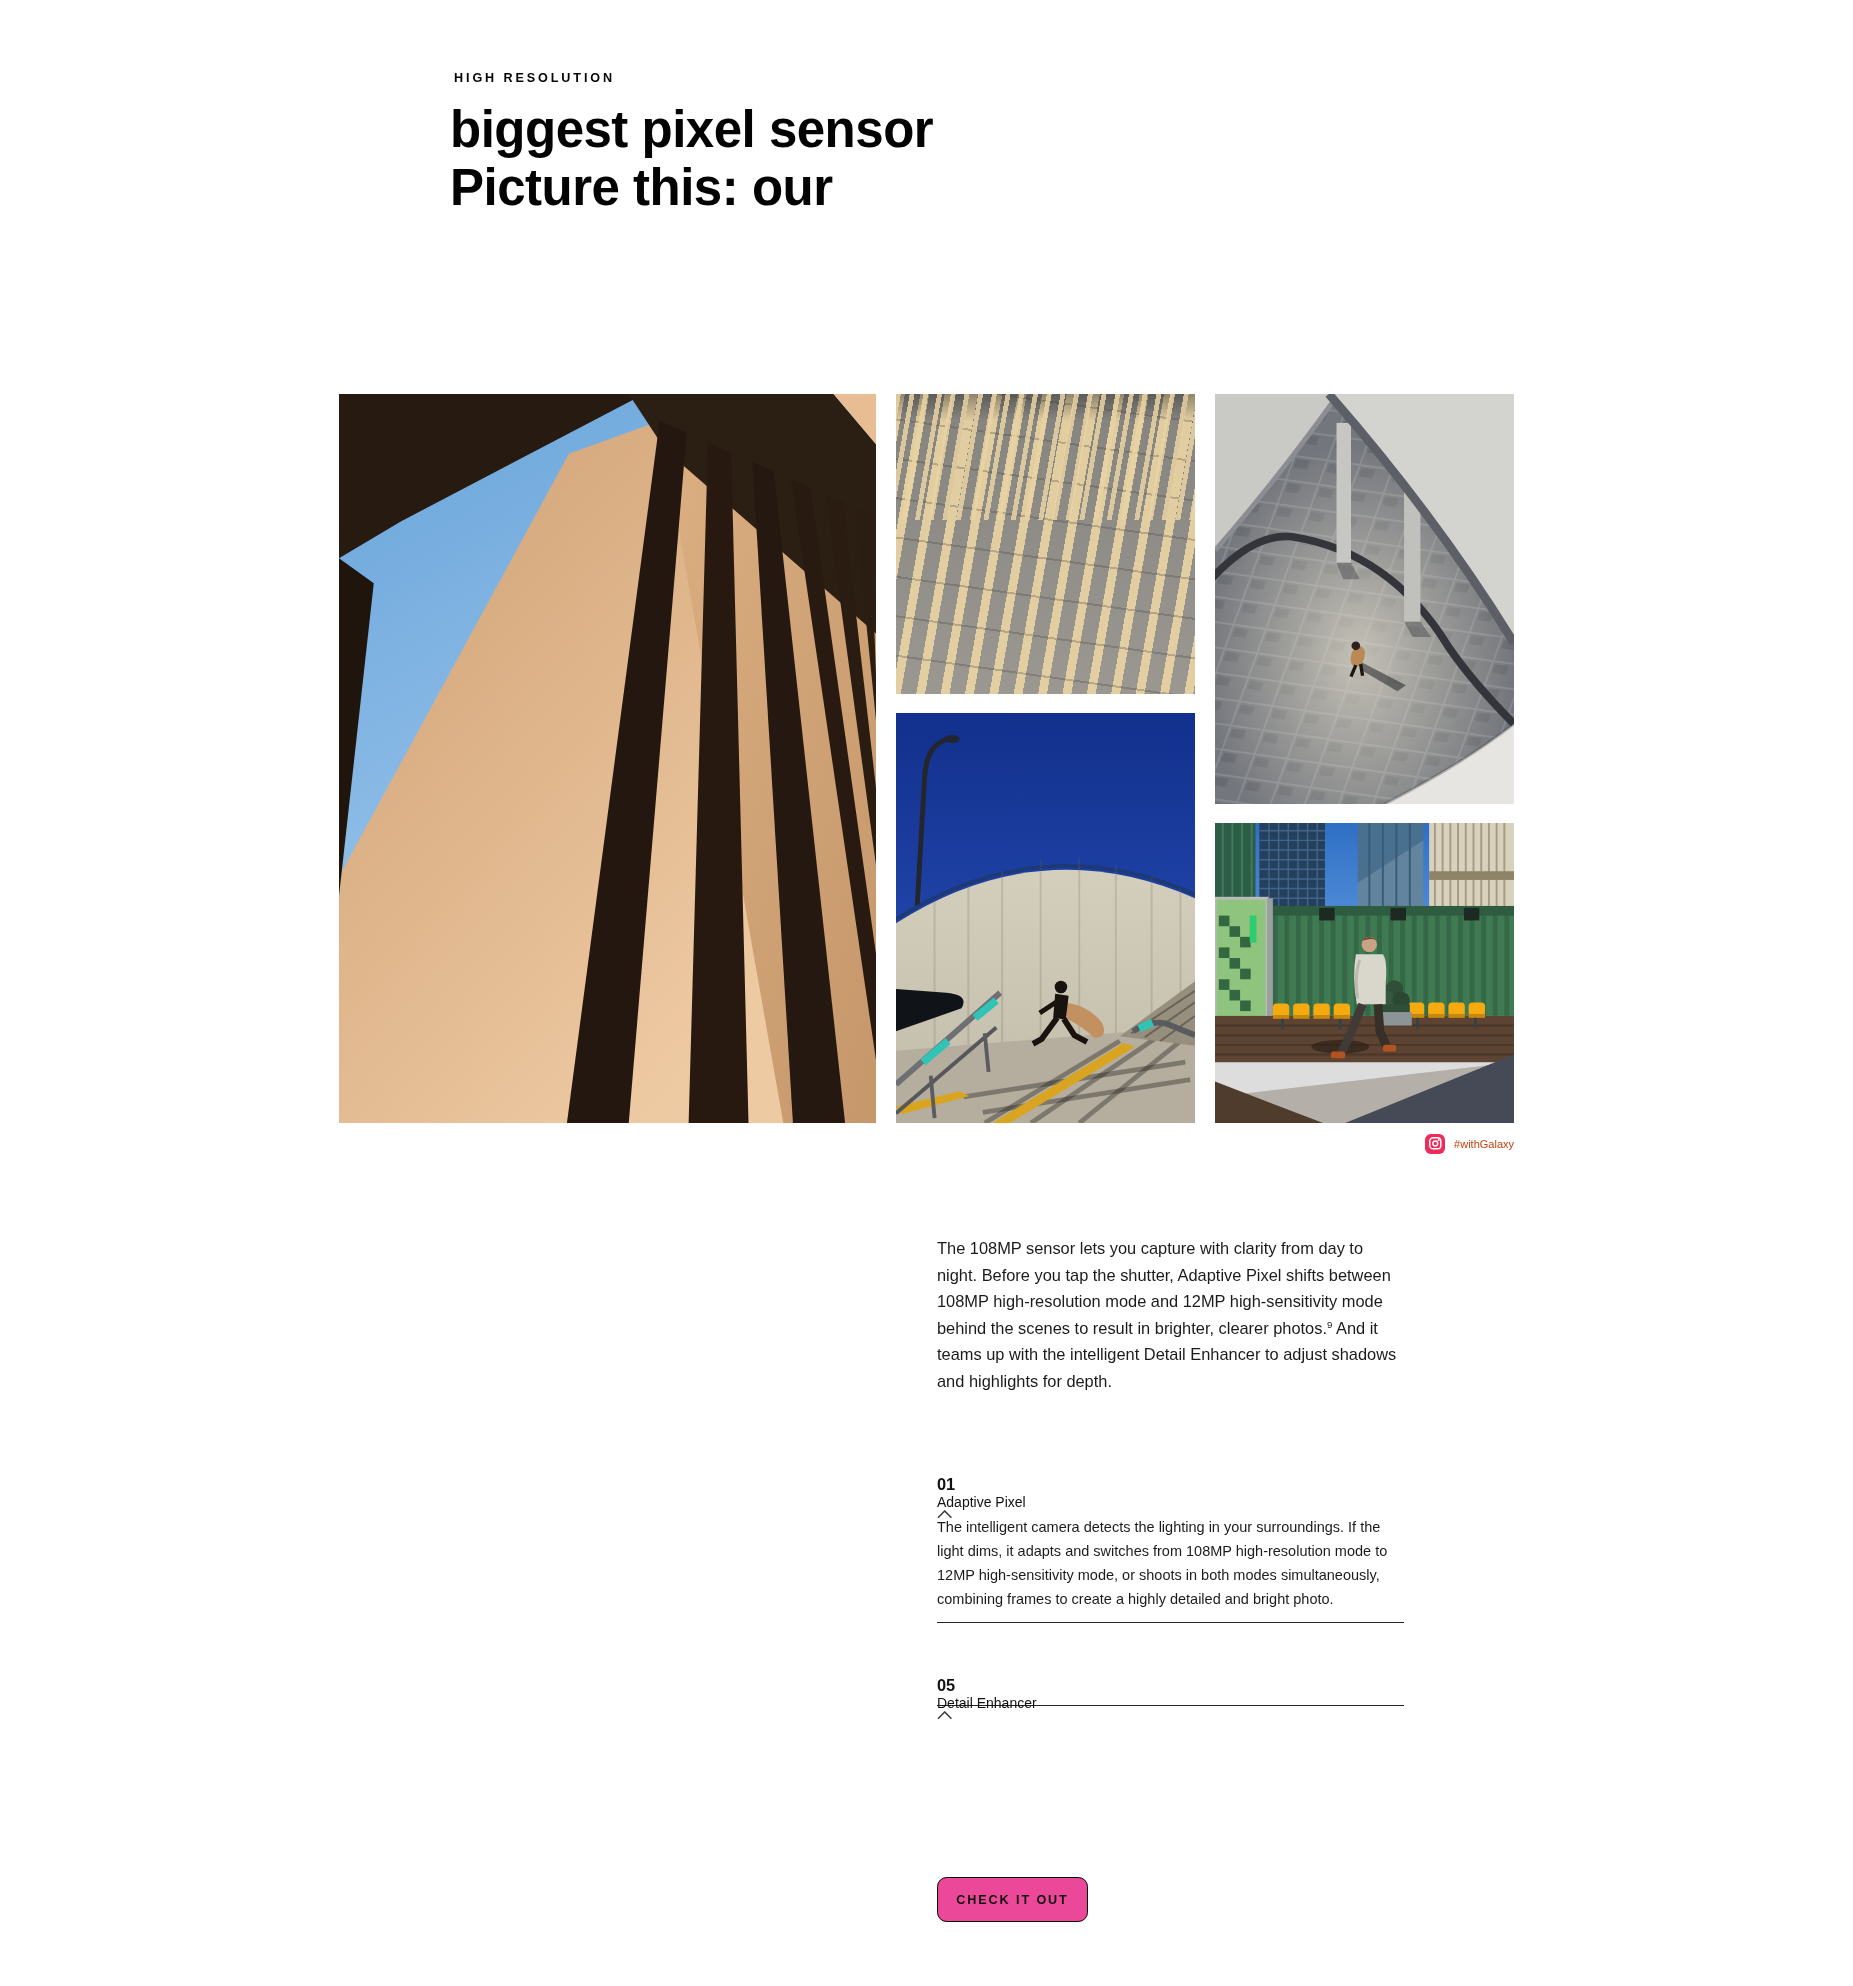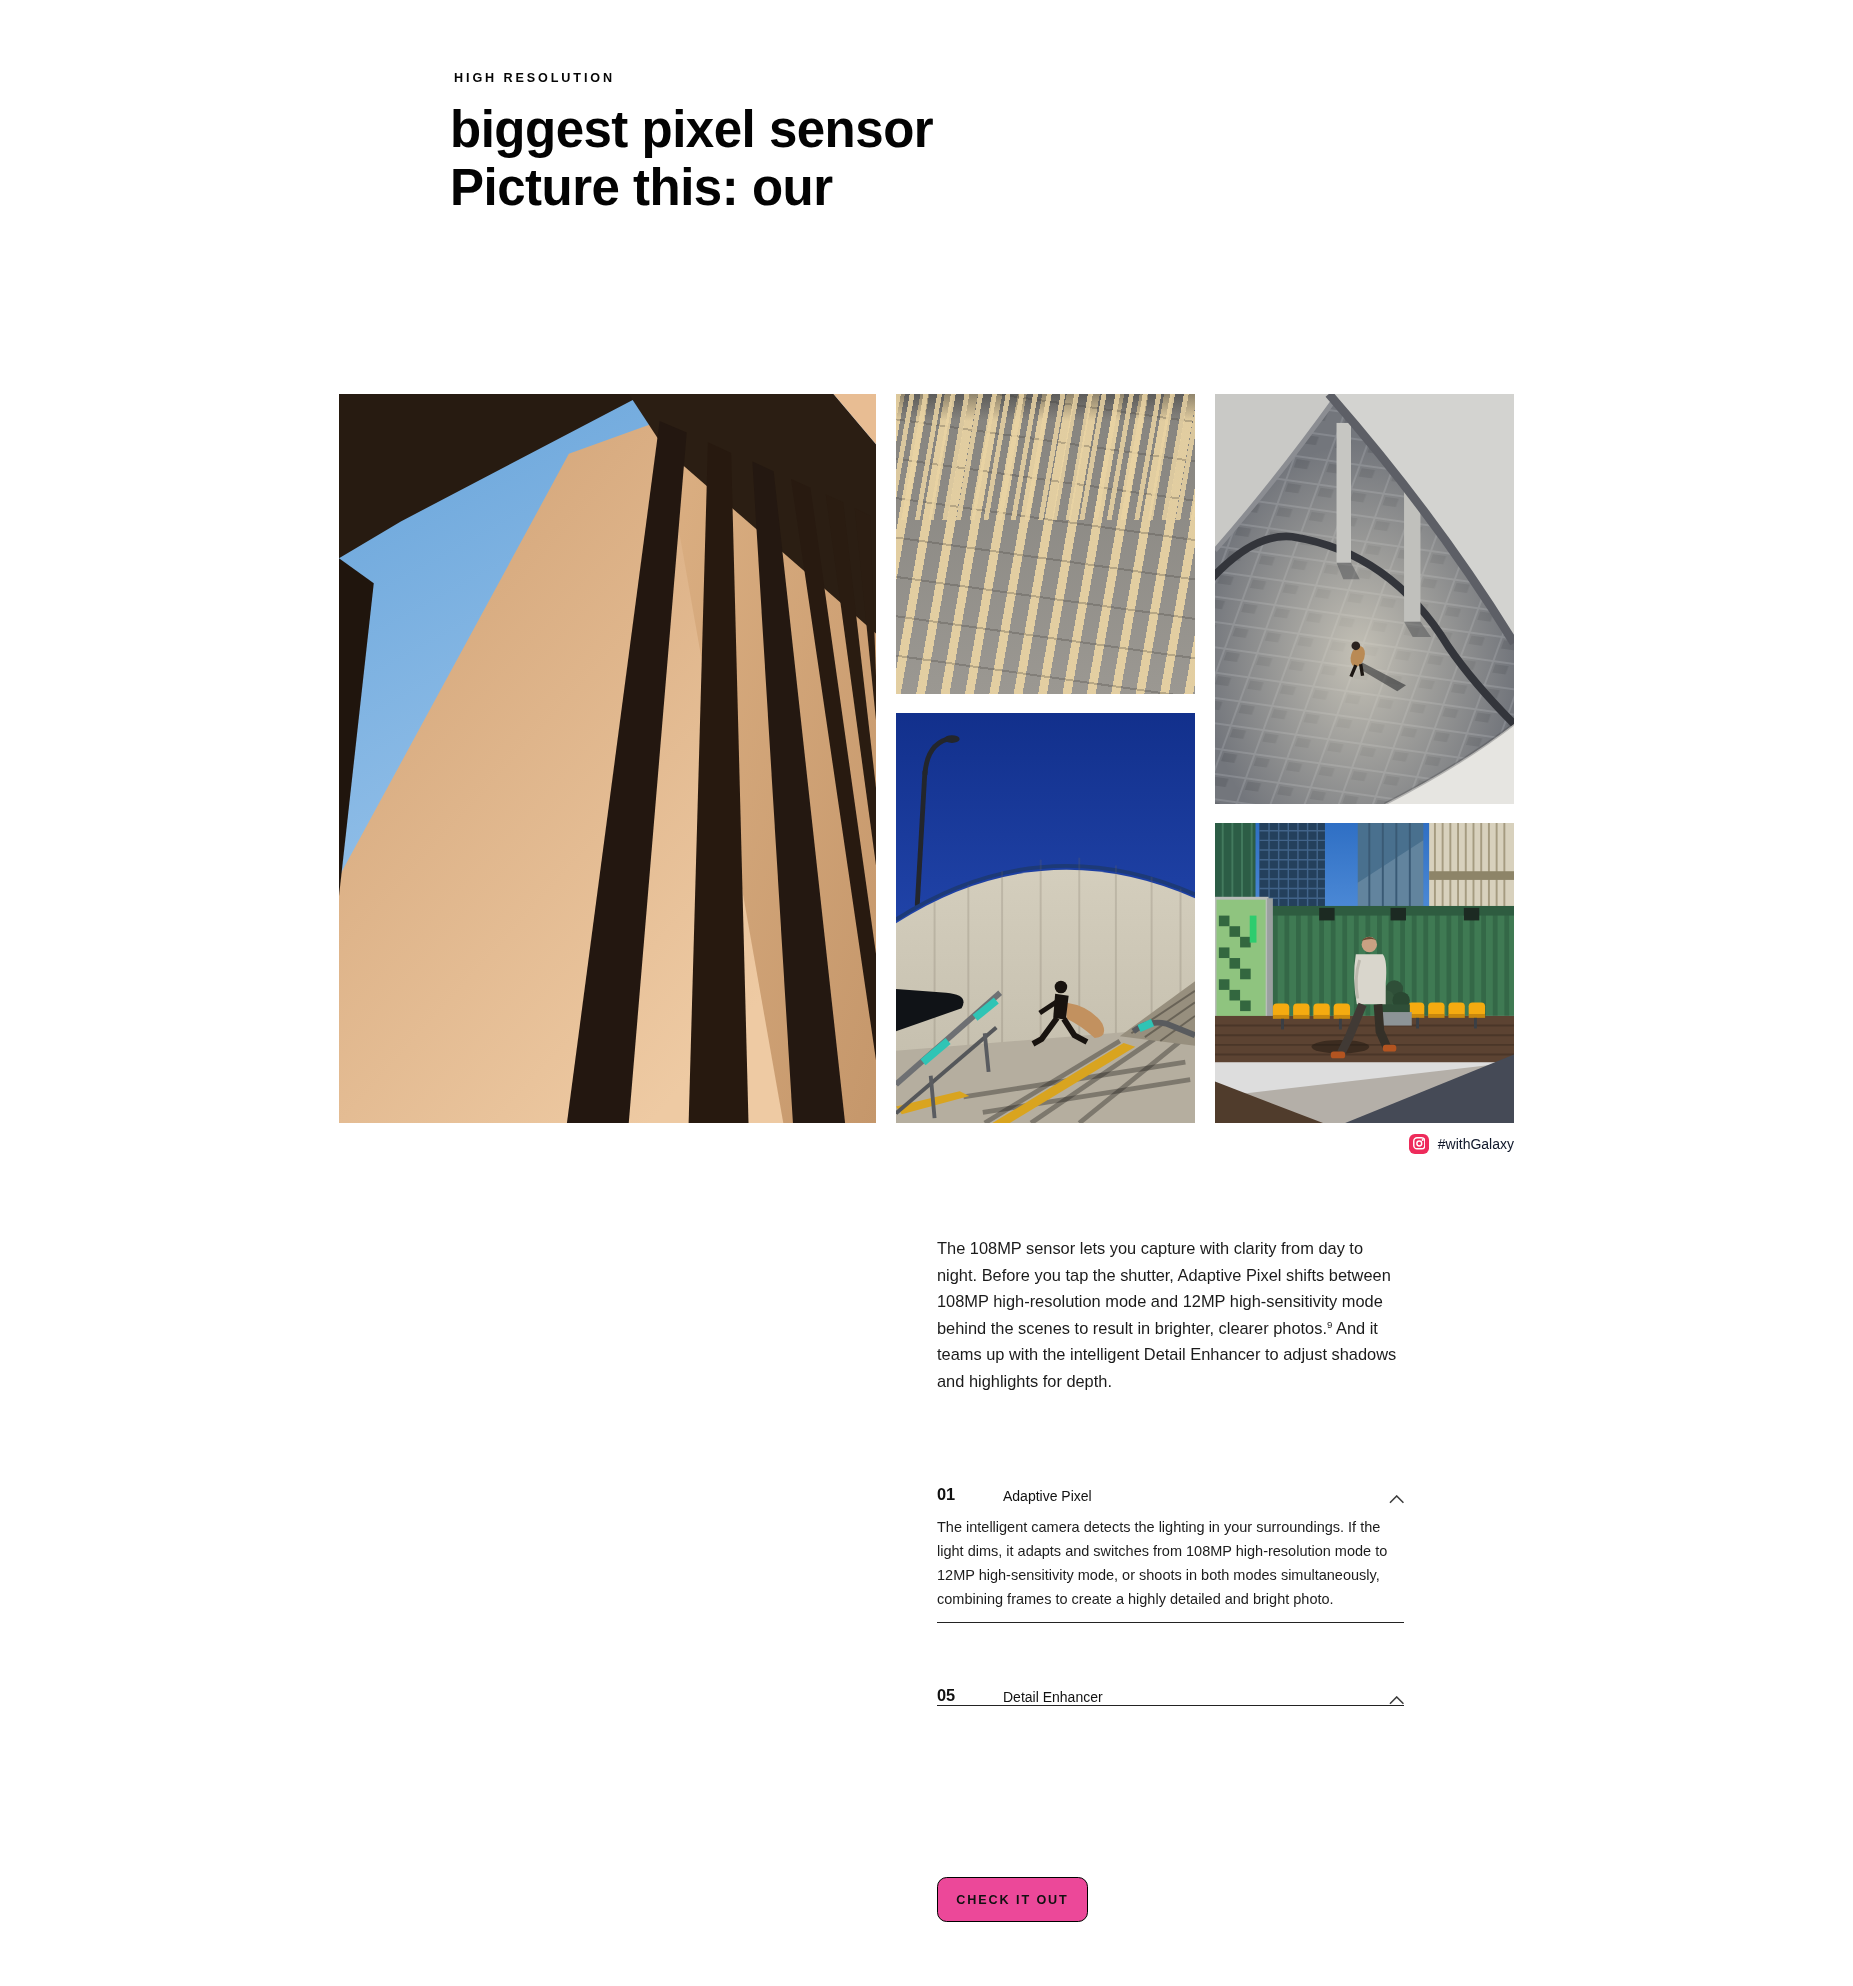--- a/index.html
+++ b/index.html
@@ -33,32 +33,32 @@
   #ph3 { left:896px; top:713px; width:299px; height:410px; }
   #ph4 { left:1215px; top:394px; width:299px; height:410px; }
   #ph5 { left:1215px; top:823px; width:299px; height:300px; }
 
   .credit {
     position:absolute; left:1215px; top:1131px; width:299px; height:25px;
     display:flex; align-items:center; justify-content:flex-end; gap:8.7px; cursor:pointer;
   }
   .ig-badge { width:20px; height:20px; border-radius:5.8px; background:#ee2b5b;
     display:flex; align-items:center; justify-content:center; }
-  .credit-label { font-size:14px; color:#0f172a; }
+  .credit-label { font-size:11px; color:#c2410c; }
 
   .intro {
     position:absolute; left:937px; top:1235px; width:463px;
     font-size:16.4px; line-height:26.6px; color:#1b1b1b;
   }
   .intro sup { font-size:9.7px; line-height:0; }
 
   .acc-item { position:absolute; left:937px; width:467px; border-bottom:1px solid #232323; }
   #acc1 { top:1475px; }
   #acc2 { top:1676px; }
-  .acc-head { display:flex; align-items:flex-end; height:29px; cursor:pointer; }
+  .acc-head { display:flex; align-items:flex-start; height:29px; cursor:pointer;flex-direction:column; }
   .acc-num { font-size:16.4px; font-weight:700; width:66px; color:#111; }
   .acc-title { font-size:14px; color:#111; flex:1; }
   .chev { display:flex; align-items:center; }
   .acc-body { margin-top:11px; font-size:14.5px; line-height:24px; color:#1c1c1c; padding-bottom:10.6px; }
 
   .cta {
     position:absolute; left:937px; top:1877px; width:151px; height:45px;
     background:#ec4899; border:1.4px solid #000; border-radius:9.7px;
     font-family:"Liberation Sans", sans-serif; font-size:12.6px; font-weight:700;
     letter-spacing:1.9px; color:#111; cursor:pointer;

